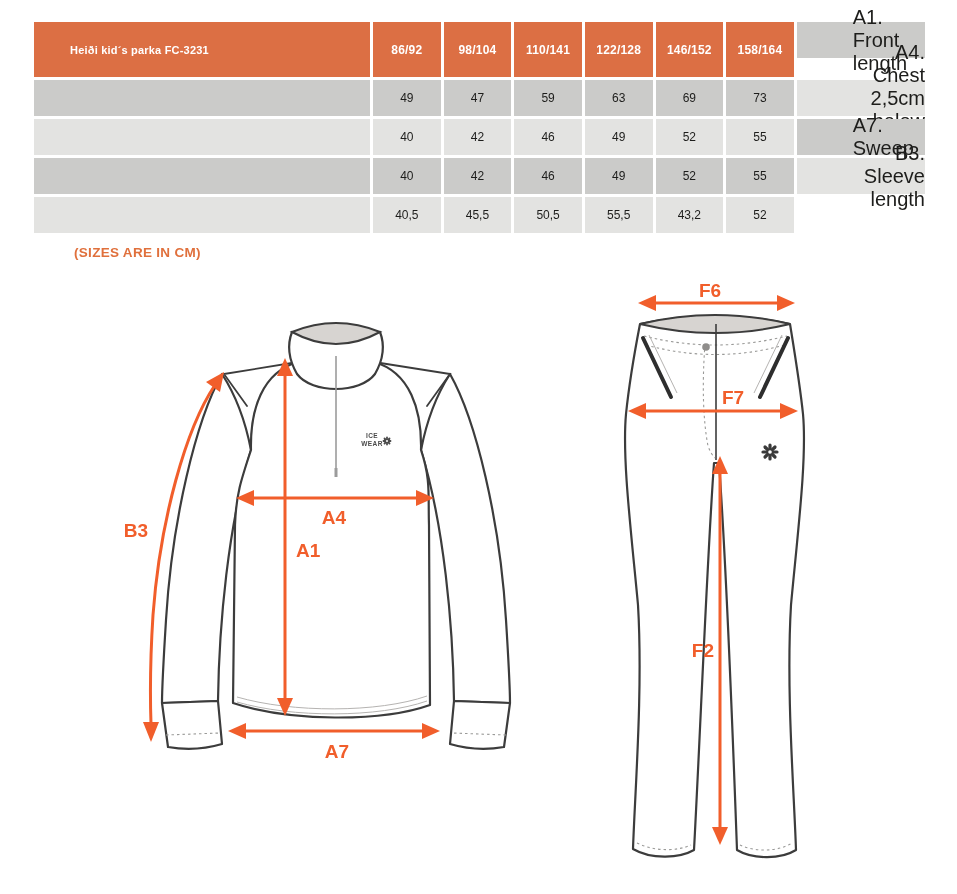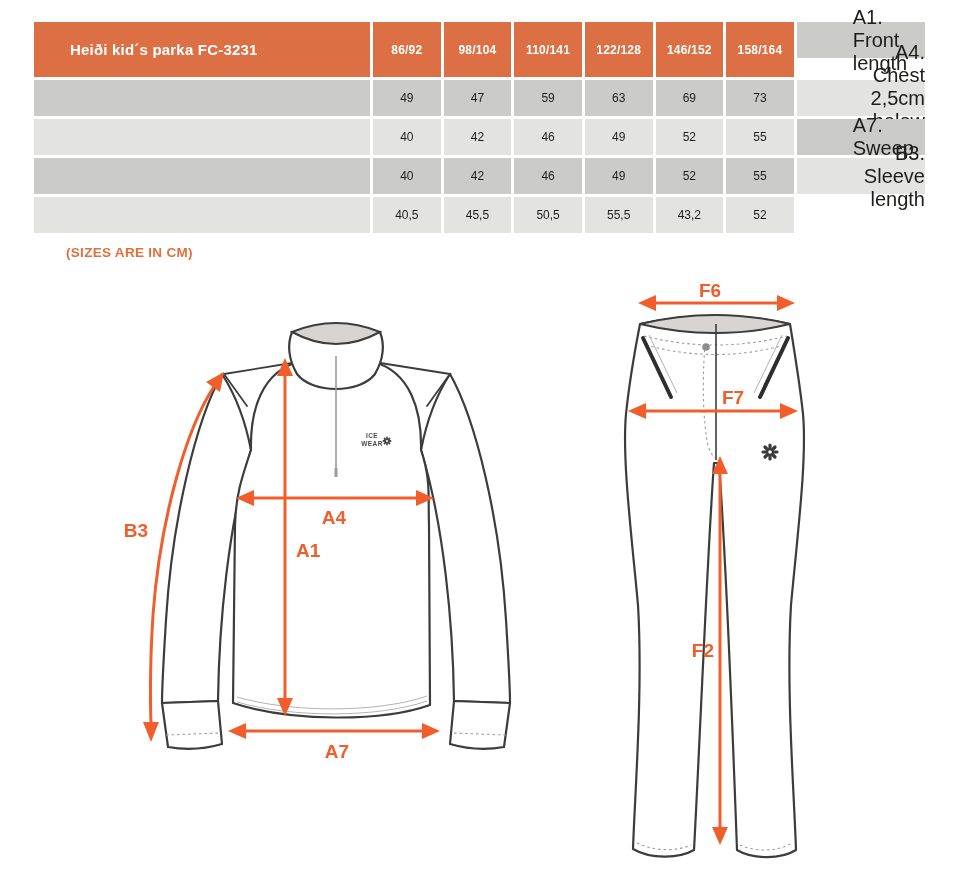--- a/index.html
+++ b/index.html
@@ -8,28 +8,28 @@
     font-family:"Liberation Sans", sans-serif;color:#1d1d1b;overflow:hidden;
   }
   
   .size-table{
     position:absolute;left:34px;top:22px;width:891px;
     display:grid;grid-template-columns:336px repeat(7,1fr);
     gap:3px;
   }
   .cell{display:flex;align-items:center;justify-content:center;font-size:12px;}
   .hdr{background:#DC6F44;color:#ffffff;font-weight:bold;height:55px;letter-spacing:.2px;}
-  .hdr-title{justify-content:flex-start;padding-left:36px;font-size:15px;}
+  .hdr-title{justify-content:flex-start;padding-left:36px;font-size:11px;}
   .data{height:36px;}
   .label-cell{justify-content:flex-start;padding-left:56px;font-size:20px;}
   .row-a{background:#CBCBC9;}
   .row-b{background:#E3E3E1;text-align:right;}
   
   .cm-note{
-    position:absolute;left:66px;top:245px;color:#E0703C;
+    position:absolute;left:74px;top:245px;color:#E0703C;
     font-size:13.5px;font-weight:bold;letter-spacing:.3px;
   }
   
   .jacket-svg{position:absolute;left:85px;top:288px;}
   .pants-svg{position:absolute;left:600px;top:278px;}
   .outline{stroke:#3C3C3C;stroke-width:2.2;fill:#ffffff;stroke-linejoin:round;stroke-linecap:round;}
   .seam{stroke:#3C3C3C;stroke-width:1.8;fill:none;stroke-linecap:round;}
   .stitch{stroke:#9a9a98;stroke-width:1.1;fill:none;stroke-dasharray:2.5 3;}
   .thinline{stroke:#b5b3b1;stroke-width:1;fill:none;}
   .grayfill{fill:#D7D4D1;stroke:#3C3C3C;stroke-width:2;}

